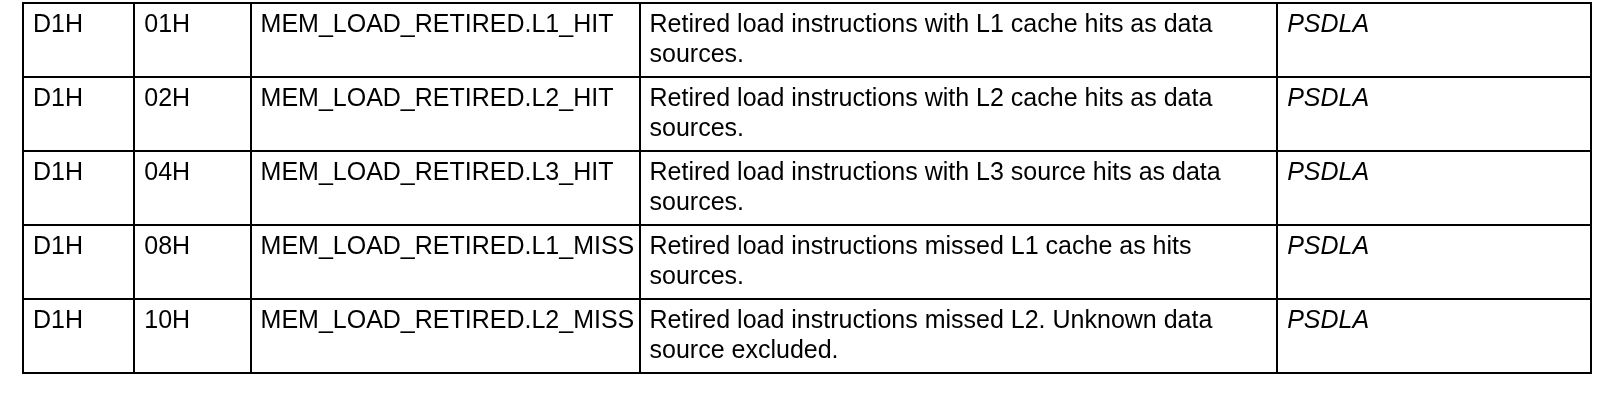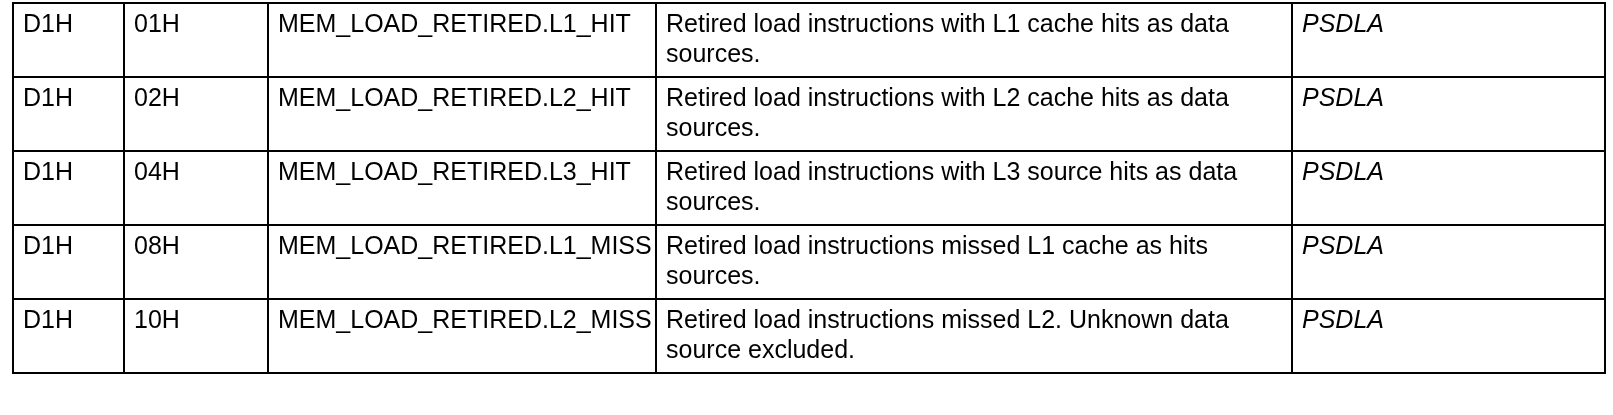--- a/index.html
+++ b/index.html
@@ -11,41 +11,41 @@
     width: 1613px;
     height: 415px;
     overflow: hidden;
     font-family: "Liberation Sans", sans-serif;
     color: #000000;
   }
 
   
   .event-table {
     position: absolute;
-    left: 12px;
+    left: 22px;
     top: 2px;
     width: 1570px;
     border-collapse: collapse;
     table-layout: fixed;
   }
   .event-table td {
     border: 2px solid #000000;
     vertical-align: top;
     padding: 4px 0 0 9px;
     font-size: 25px;
     line-height: 30px;
     height: 74px;
     box-sizing: border-box;
     overflow: hidden;
     white-space: normal;
   }
 
   
   .col-event-code  { width: 111px; }
-  .col-umask       { width: 144px; }
+  .col-umask       { width: 116px; }
   .col-event-name  { width: 388px; }
   .col-description { width: 636px; }
   .col-support     { width: 313px; font-style: italic; }
 
   .cell-text {
     display: block;
   }
   .col-description .cell-text {
     padding-right: 32px;
   }

